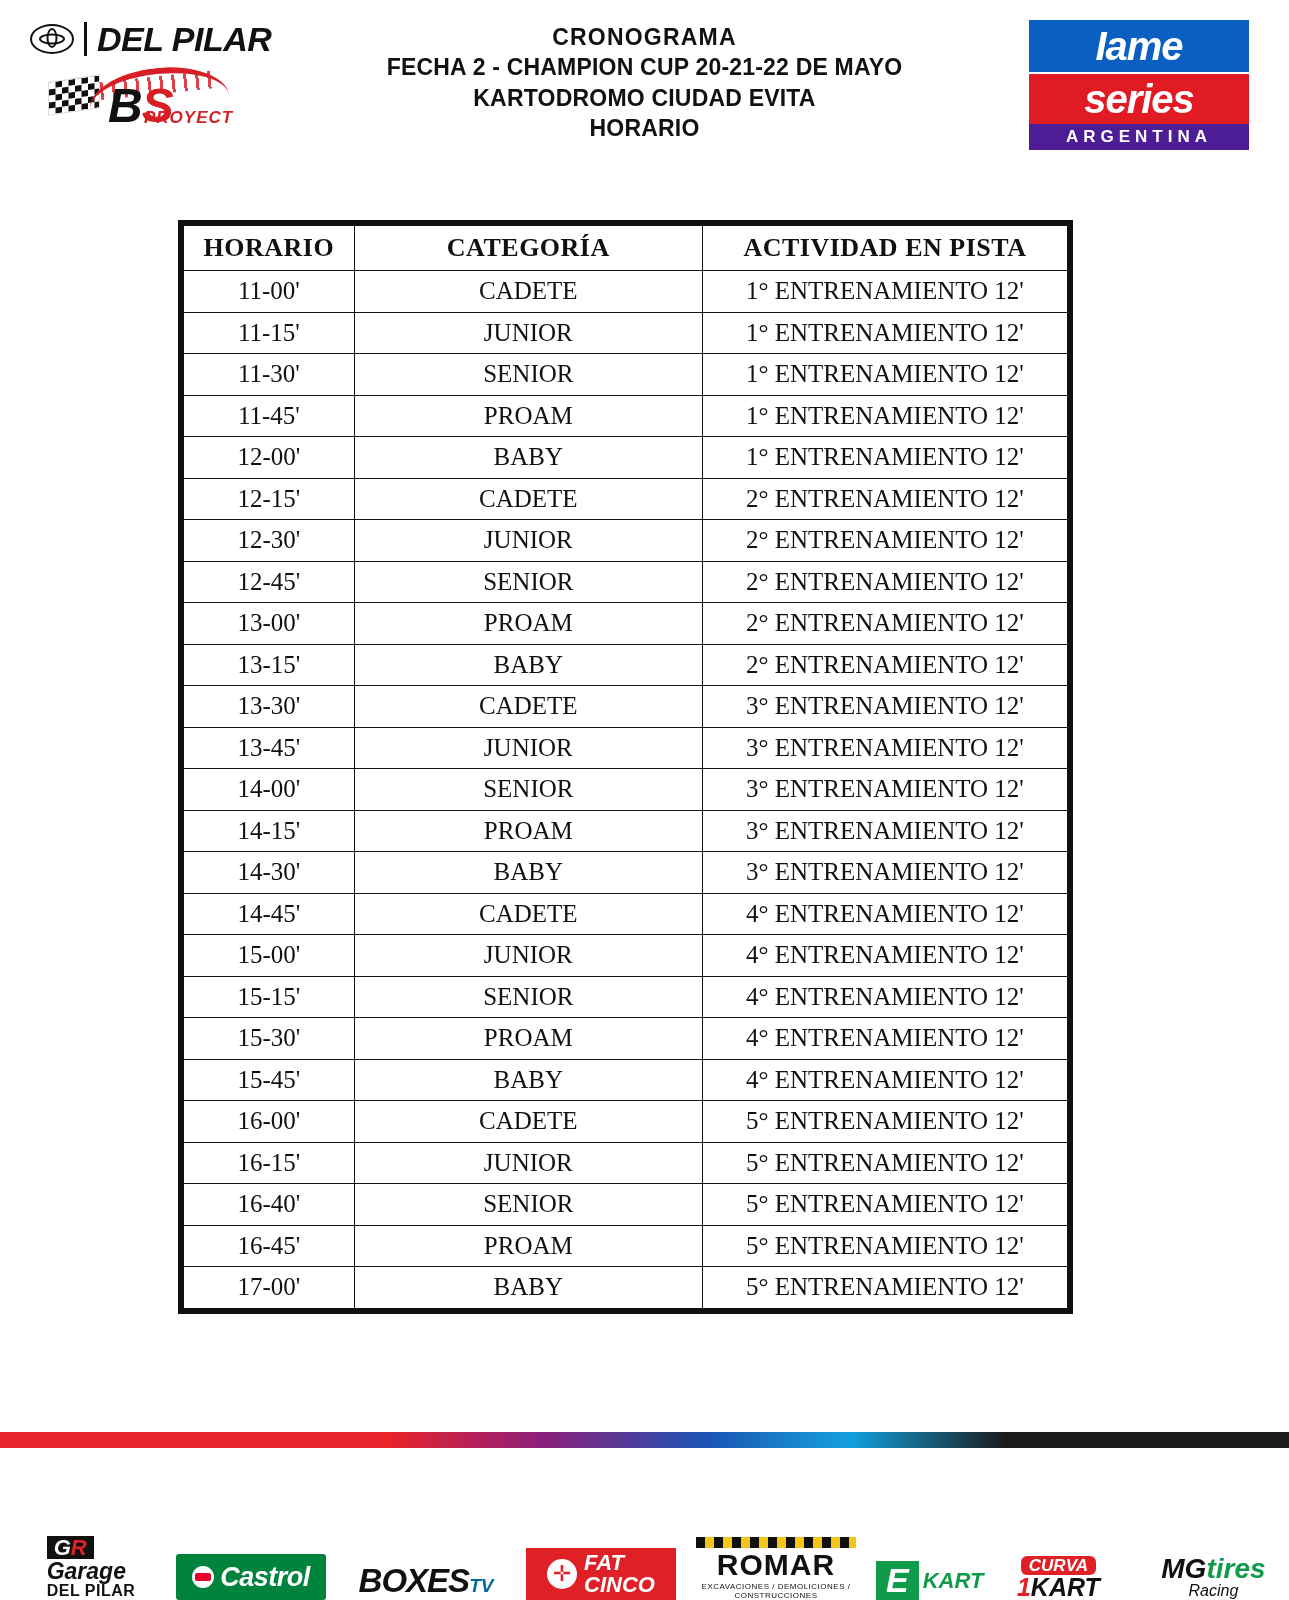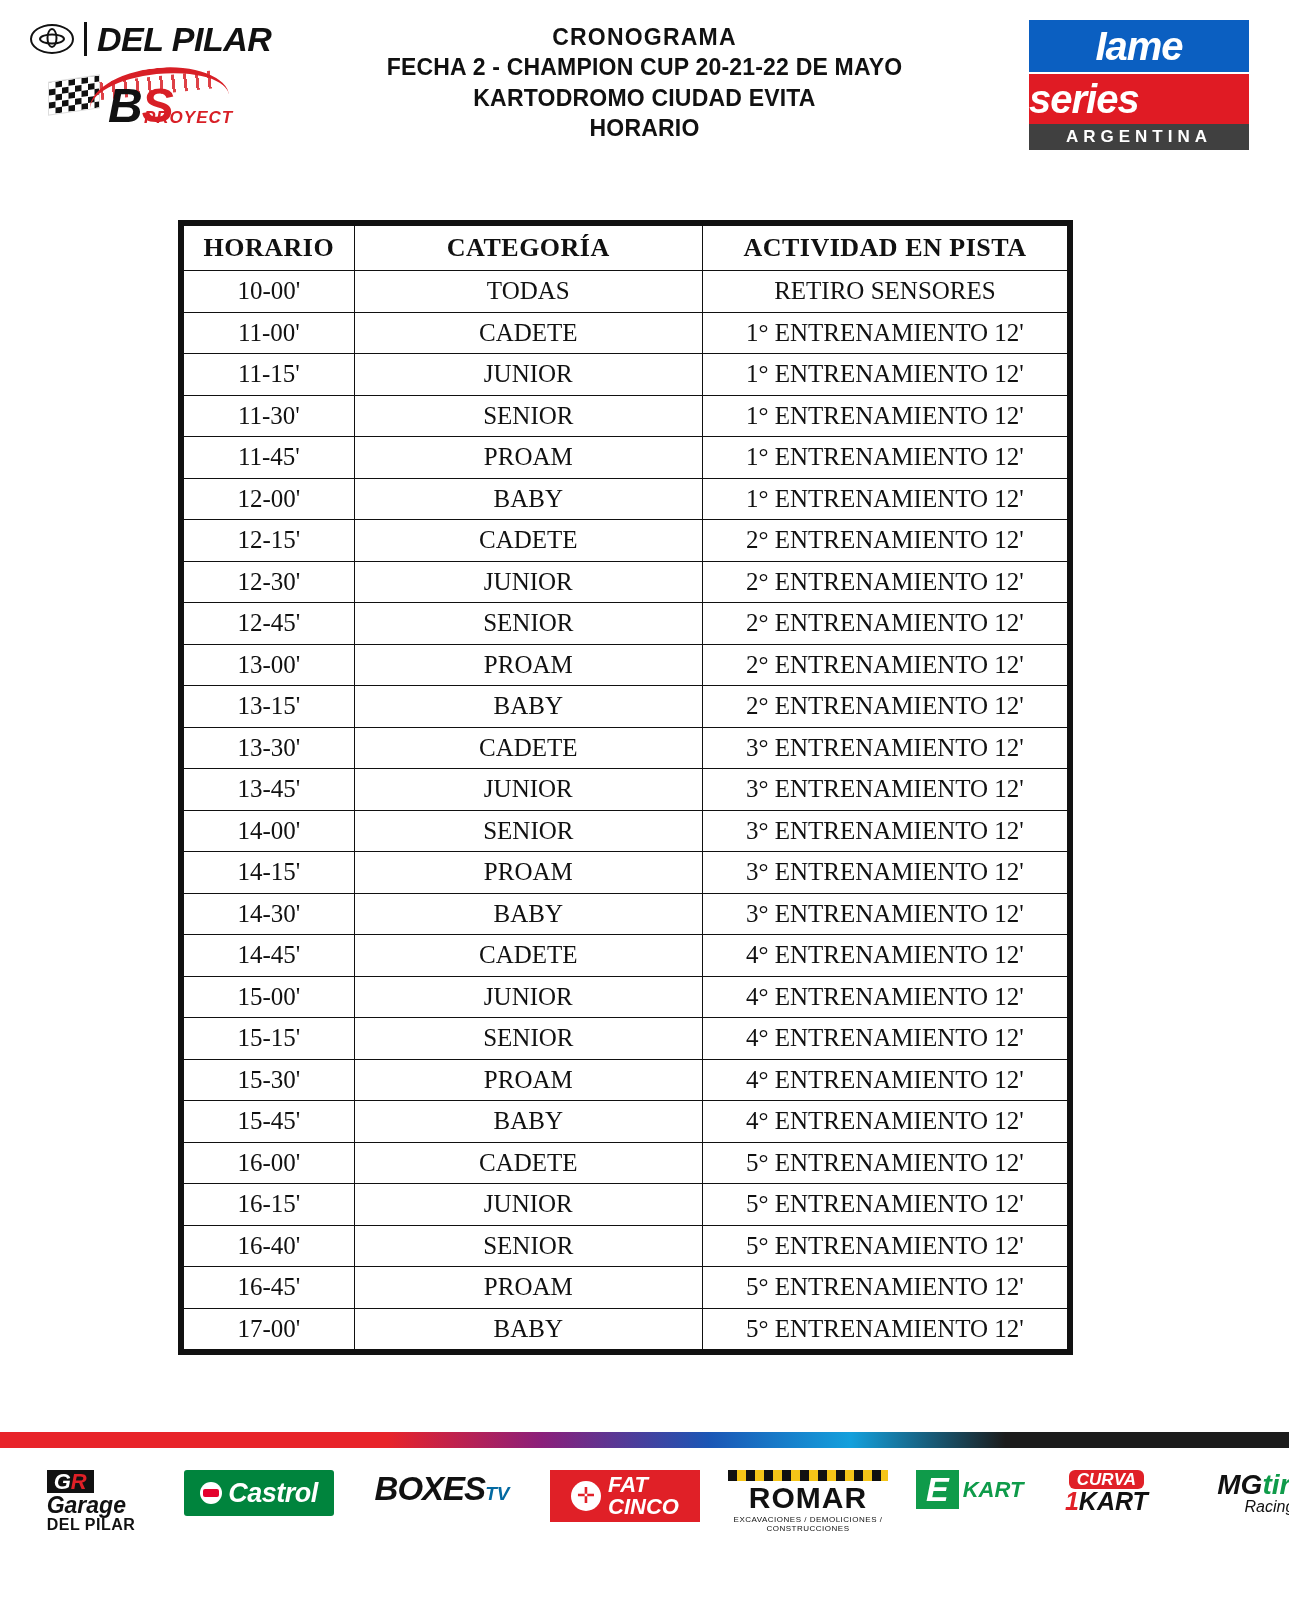--- a/index.html
+++ b/index.html
@@ -163,33 +163,34 @@
     font-size: 40px;
     color: #ffffff;
     letter-spacing: -1px;
     line-height: 1;
   }
   .series-box {
     background: #e01b24;
     height: 52px;
     display: flex;
     align-items: center;
+    justify-content: center;
     border-top: 2px solid #fff;
   }
   .series-box span {
     font-family: "Liberation Sans", sans-serif;
     font-weight: bold;
     font-style: italic;
     font-size: 40px;
     color: #ffffff;
     letter-spacing: -1px;
     line-height: 1;
   }
   .arg-box {
-    background: #404040;
+    background: #4c1d95;
     height: 26px;
     display: flex;
     align-items: center;
     justify-content: center;
   }
   .arg-box span {
     font-family: "Liberation Sans", sans-serif;
     font-weight: bold;
     font-size: 17px;
     color: #ffffff;
@@ -242,23 +243,23 @@
       #14a0dc 66%,
       #1c1c1c 78%, #1c1c1c 100%);
   }
   .footer {
     position: absolute;
     left: 0;
     top: 1470px;
     width: 100%;
     height: 130px;
     display: flex;
-    align-items: flex-start;
+    align-items: flex-end;
     padding: 0 26px;
-    gap: 28px;
+    gap: 20px;
   }
   .sponsor { display: flex; align-items: center; justify-content: center; }
 
   .sp-garage { flex: 0 0 130px; text-align: left; line-height: 1.05; }
   .sp-garage .gr {
     display: inline-block;
     background: #111; color: #fff;
     font-family: "Liberation Sans", sans-serif;
     font-weight: bold; font-style: italic;
     font-size: 22px; padding: 0 7px;
@@ -442,25 +443,20 @@
     </colgroup>
     <thead>
       <tr>
         <th>HORARIO</th>
         <th>CATEGORÍA</th>
         <th>ACTIVIDAD EN PISTA</th>
       </tr>
     </thead>
     <tbody id="schedule-body">
         <tr>
-          <td>10-00'</td>
-          <td>TODAS</td>
-          <td>RETIRO SENSORES</td>
-        </tr>
-        <tr>
           <td>11-00'</td>
           <td>CADETE</td>
           <td>1° ENTRENAMIENTO  12'</td>
         </tr>
         <tr>
           <td>11-15'</td>
           <td>JUNIOR</td>
           <td>1° ENTRENAMIENTO  12'</td>
         </tr>
         <tr>

